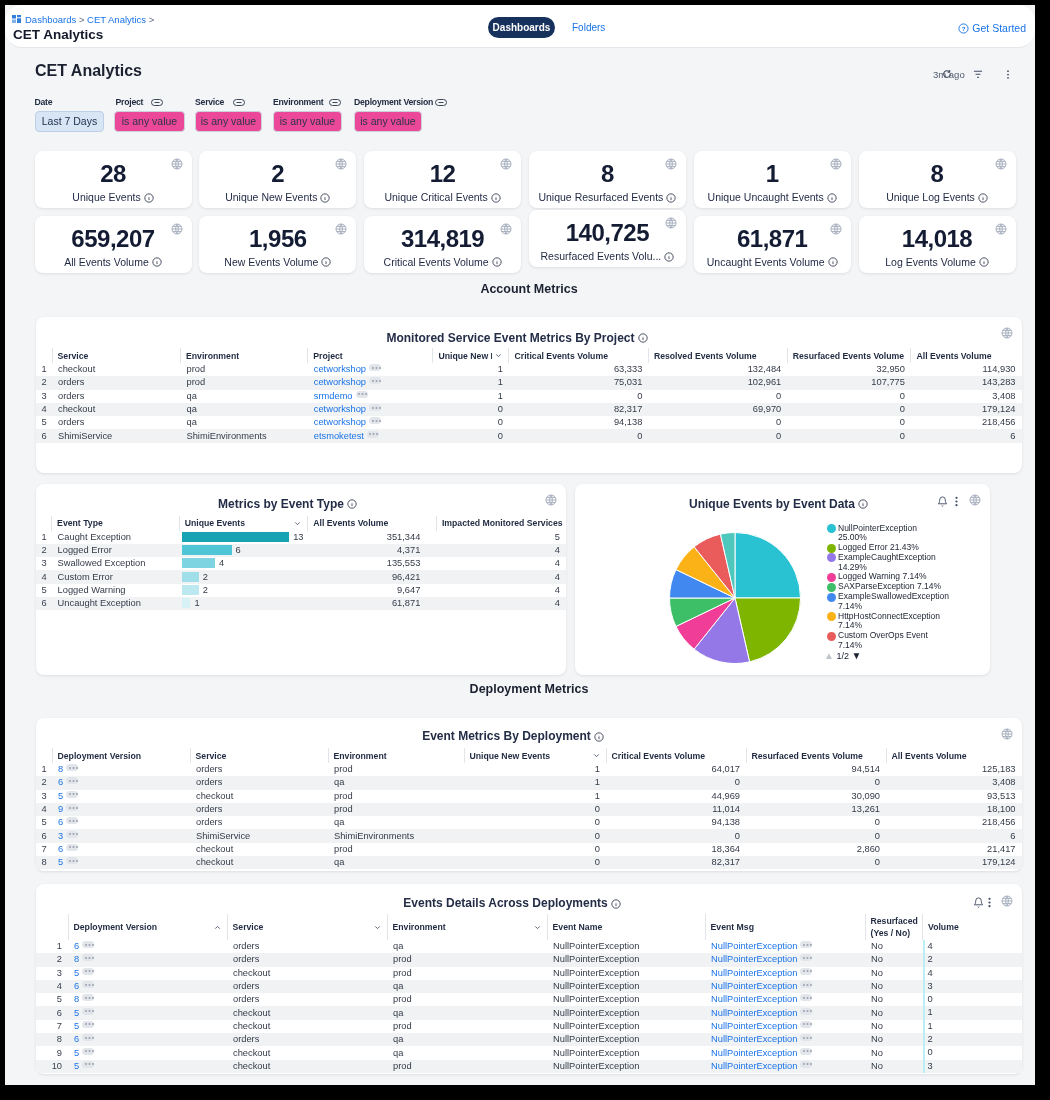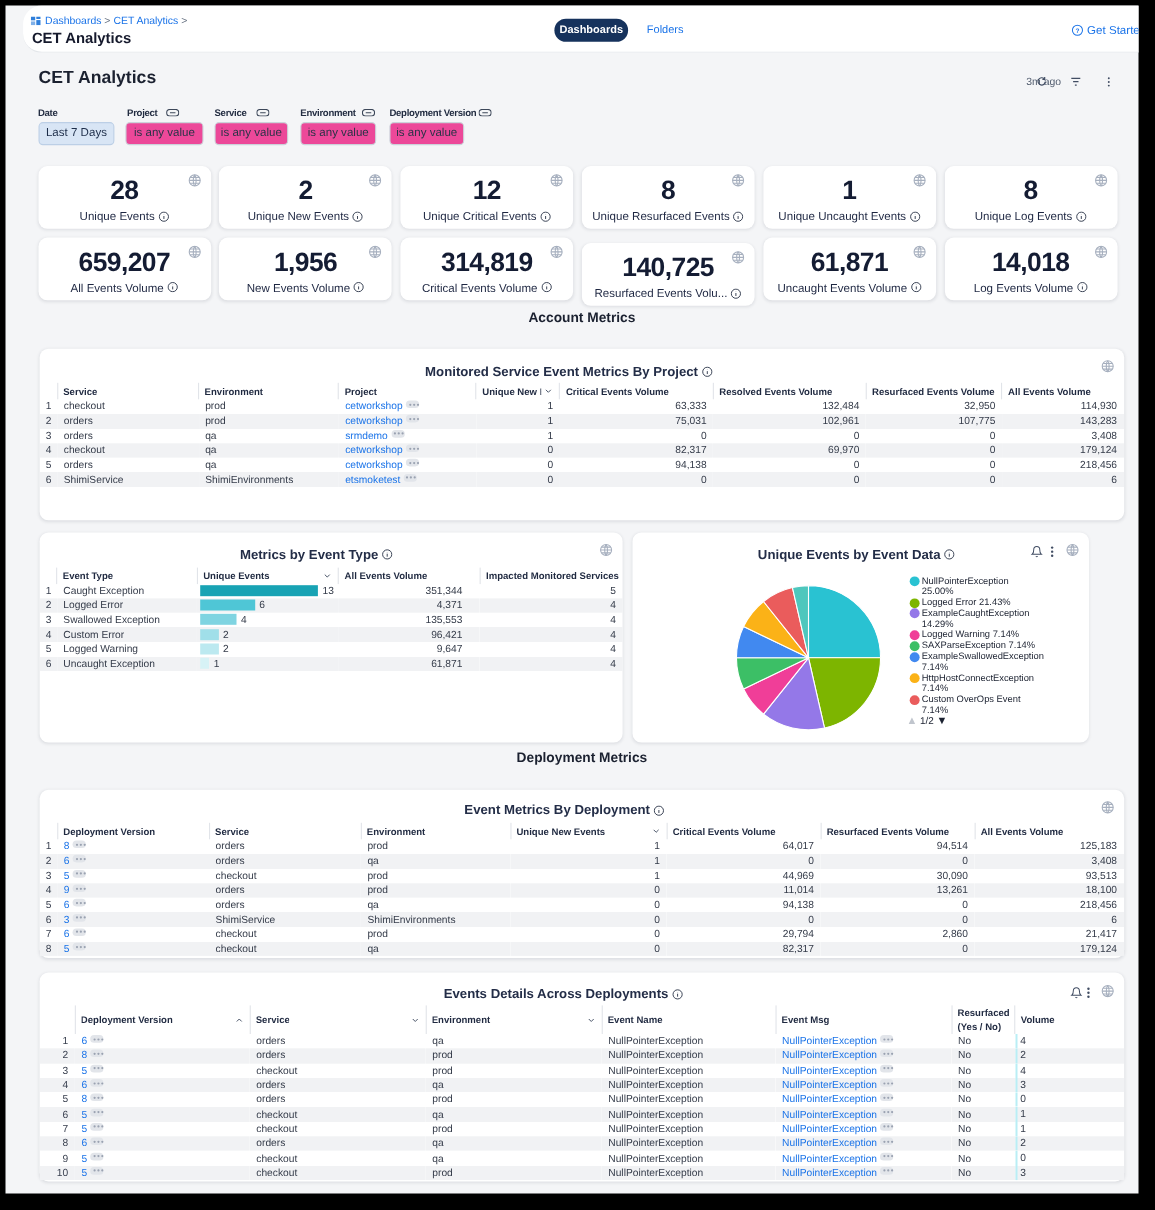--- a/index.html
+++ b/index.html
@@ -1,19 +1,19 @@
 <!DOCTYPE html>
 <html><head>
 <meta charset="utf-8">
 <style>
 * { margin:0; padding:0; box-sizing:border-box; }
 html,body { width:1050px; height:1100px; background:#000; font-family:"Liberation Sans", sans-serif; }
 #frame { position:absolute; left:5px; top:5px; width:1030px; height:1080px; background:#f4f5f7; overflow:hidden; }
 .abs { position:absolute; }
-#topbar { position:absolute; left:16px; top:0; width:1030px; height:43px; background:#fff; border-bottom:1px solid #e3e6ea;border-radius:17px; }
+#topbar { position:absolute; left:0; top:0; width:1030px; height:43px; background:#fff; border-bottom:1px solid #e3e6ea;border-radius:17px; }
 .crumb { position:absolute; left:20px; top:9px; font-size:9.5px; color:#1a73e8; white-space:nowrap; }
 .crumb .sep { color:#5f6b7c; }
 #pagetitle { position:absolute; left:8px; top:22px; font-size:13.5px; font-weight:700; color:#15192c; }
 .tabpill { position:absolute; left:483px; top:12px; width:67px; height:21px; background:#16325c; border-radius:11px; color:#fff; font-size:10px; font-weight:700; text-align:center; line-height:21px; }
 .folders { position:absolute; left:567px; top:17px; font-size:10px; font-weight:400; color:#1a73e8; }
 .getstarted { position:absolute; right:9px; top:17px; font-size:10.5px; color:#1a73e8; }
 h1.dash { position:absolute; left:30px; top:57px; font-size:16px; font-weight:700; color:#1b2130; }
 .meta { position:absolute; top:64px; font-size:9.5px; color:#515c6e;margin-left:30px; }
 .flabel { position:absolute; top:92px; font-size:8.7px; font-weight:700; letter-spacing:-0.25px; color:#232d42; }
 .fbtn { position:absolute; top:106px; height:21px; background:#ec4899; border:1px solid #ccd2da; border-radius:4px; font-size:10.5px; color:#2a3347; text-align:center; line-height:19px; }
@@ -200,21 +200,21 @@
       <svg class="globe" width="12" height="12" viewBox="0 0 24 24" fill="none" stroke="#a7b0bf" stroke-width="2">
         <circle cx="12" cy="12" r="10"></circle>
         <path d="M2 12h20M12 2c3.5 3.3 3.5 16.7 0 20M12 2c-3.5 3.3-3.5 16.7 0 20M3.6 6.8h16.8M3.6 17.2h16.8"></path>
       </svg>
       <div class="num">314,819</div>
       <div class="lbl">Critical Events Volume<svg width="10" height="10" viewBox="0 0 24 24" fill="none" stroke="#2a3347" stroke-width="2" style="vertical-align:-1.5px;margin-left:3px">
           <circle cx="12" cy="12" r="10"></circle>
           <path d="M12 10.5V17M12 7v.5"></path>
         </svg></div>
     </div>
-  <div class="card" style="left:523.9px;top:216px">
+  <div class="card" style="left:523.9px;top:205px">
       <svg class="globe" width="12" height="12" viewBox="0 0 24 24" fill="none" stroke="#a7b0bf" stroke-width="2">
         <circle cx="12" cy="12" r="10"></circle>
         <path d="M2 12h20M12 2c3.5 3.3 3.5 16.7 0 20M12 2c-3.5 3.3-3.5 16.7 0 20M3.6 6.8h16.8M3.6 17.2h16.8"></path>
       </svg>
       <div class="num">140,725</div>
       <div class="lbl">Resurfaced Events Volu...<svg width="10" height="10" viewBox="0 0 24 24" fill="none" stroke="#2a3347" stroke-width="2" style="vertical-align:-1.5px;margin-left:3px">
           <circle cx="12" cy="12" r="10"></circle>
           <path d="M12 10.5V17M12 7v.5"></path>
         </svg></div>
     </div>
@@ -572,21 +572,21 @@
             <td class="r">0</td>
             <td class="r">0</td>
             <td class="r">6</td>
           </tr>
 <tr>
             <td class="r rownum">7</td>
             <td><a class="lk">6</a><span class="pill"><i></i></span></td>
             <td>checkout</td>
             <td>prod</td>
             <td class="r">0</td>
-            <td class="r">29,794</td>
+            <td class="r">18,364</td>
             <td class="r">2,860</td>
             <td class="r">21,417</td>
           </tr>
 <tr class="e">
             <td class="r rownum">8</td>
             <td><a class="lk">5</a><span class="pill"><i></i></span></td>
             <td>checkout</td>
             <td>qa</td>
             <td class="r">0</td>
             <td class="r">82,317</td>

